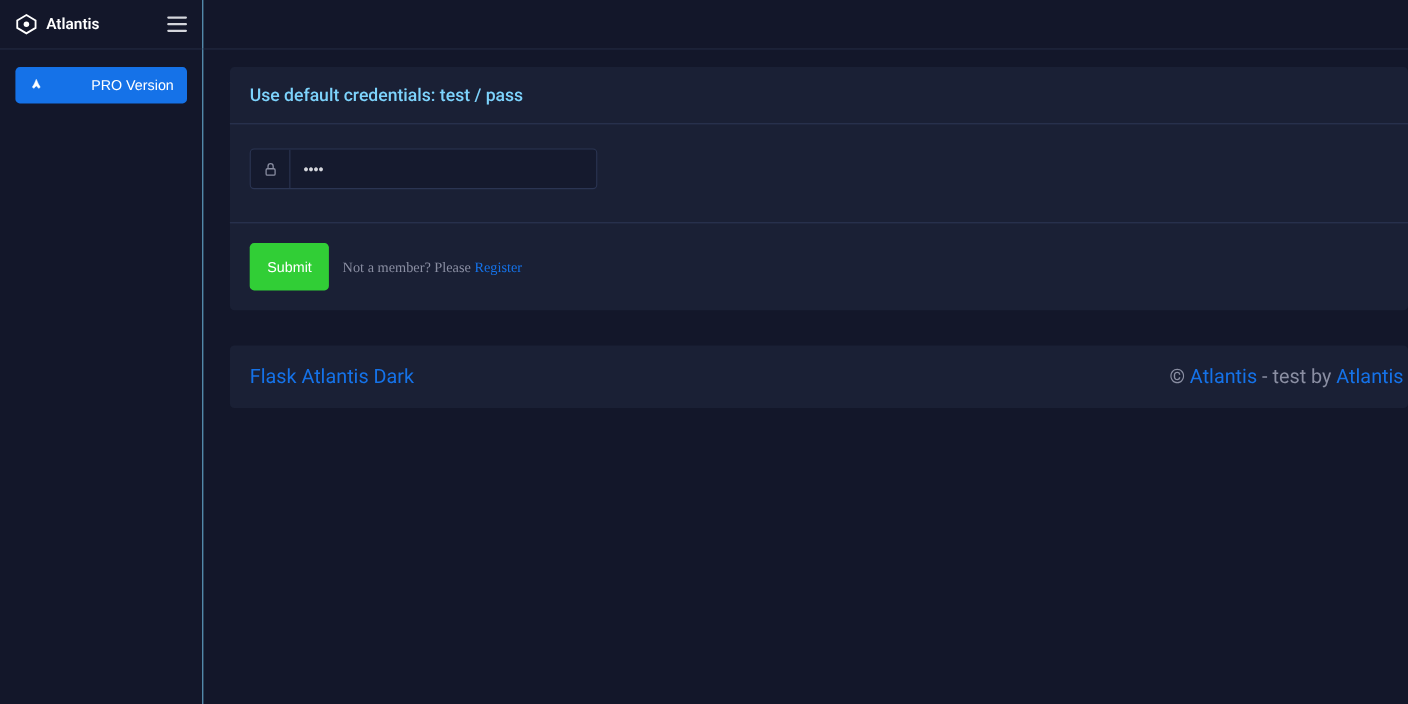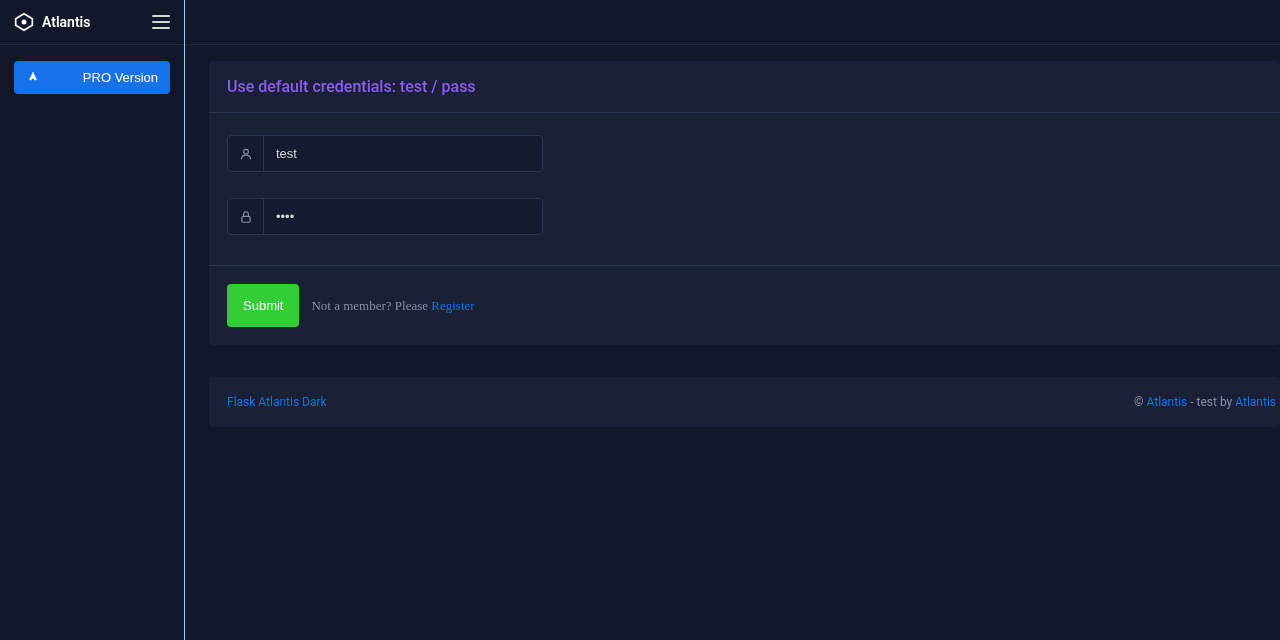--- a/index.html
+++ b/index.html
@@ -94,21 +94,21 @@
     .content-wrap {
       padding: 16px 0 0 24px;
     }
     .card {
       background: #1a2035;
       border-radius: 4px;
     }
     .card-header {
       padding: 16px 18px;
       border-bottom: 1px solid #2b3553;
-      color: #8b5cf6;
+      color: #7dd3fc;
       font-size: 16px;
       font-weight: 500;
     }
     .card-body {
       padding: 22px 18px 30px 18px;
     }
     .input-group {
       display: flex;
       width: 316px;
       margin-bottom: 26px;
@@ -170,21 +170,21 @@
       color: #1572e8;
       text-decoration: none;
       cursor: pointer;
     }
     .page-footer {
       margin-top: 32px;
       padding: 18px 0 18px 0;
       display: flex;
       justify-content: space-between;
       align-items: center;
-      font-size: 12px;
+      font-size: 18px;
       background: #1a2035;
       border-radius: 4px;
     }
     .page-footer-left {
       color: #1572e8;
       padding-left: 18px;
     }
     .page-footer-right {
       color: #8a8ea2;
       padding-right: 4px;
@@ -218,29 +218,20 @@
       </button>
     </div>
   </aside>
 
   <main class="main">
     <div class="main-top-spacer"></div>
     <div class="content-wrap">
       <div class="card">
         <div class="card-header">Use default credentials: test / pass</div>
         <div class="card-body">
-          <div class="input-group">
-            <div class="input-prepend">
-              <svg viewBox="0 0 24 24" fill="none" stroke="currentColor" stroke-width="2">
-                <circle cx="12" cy="8" r="4"></circle>
-                <path d="M4 21 C4 16 8 14 12 14 C16 14 20 16 20 21"></path>
-              </svg>
-            </div>
-            <input type="text" class="input-field" value="test" style="">
-          </div>
           <div class="input-group">
             <div class="input-prepend">
               <svg viewBox="0 0 24 24" fill="none" stroke="currentColor" stroke-width="2">
                 <rect x="5" y="11" width="14" height="10" rx="2"></rect>
                 <path d="M8 11 V7 a4 4 0 0 1 8 0 V11"></path>
               </svg>
             </div>
             <input type="password" class="input-field" value="pass" style="">
           </div>
         </div>

